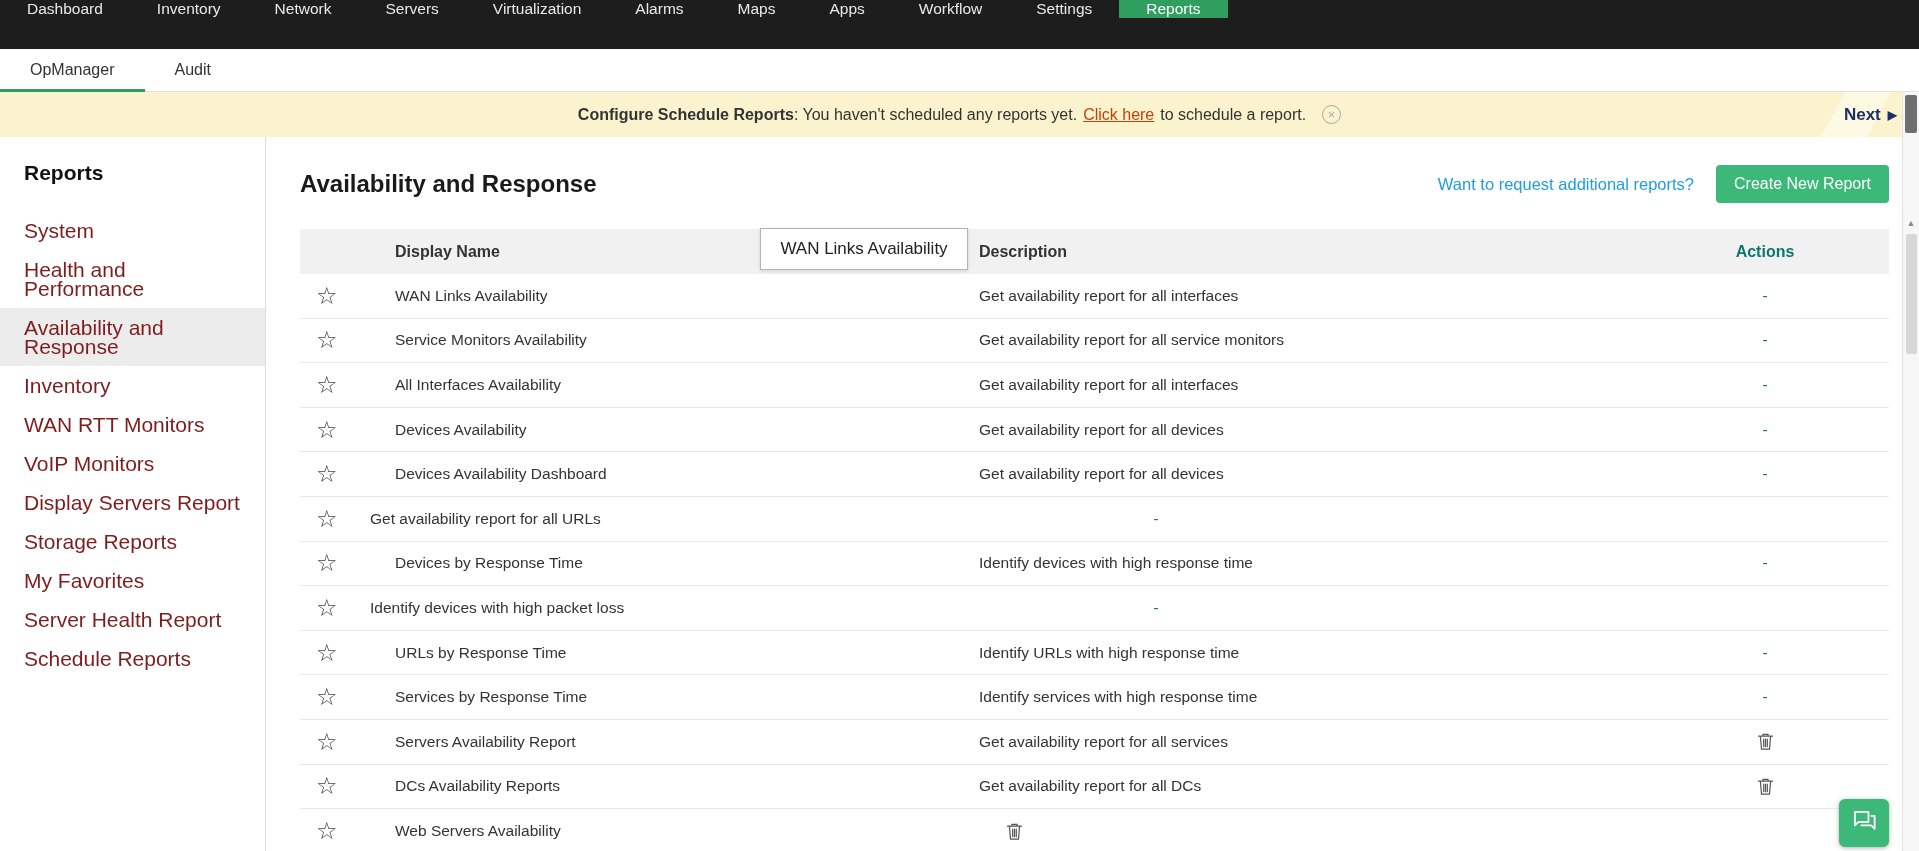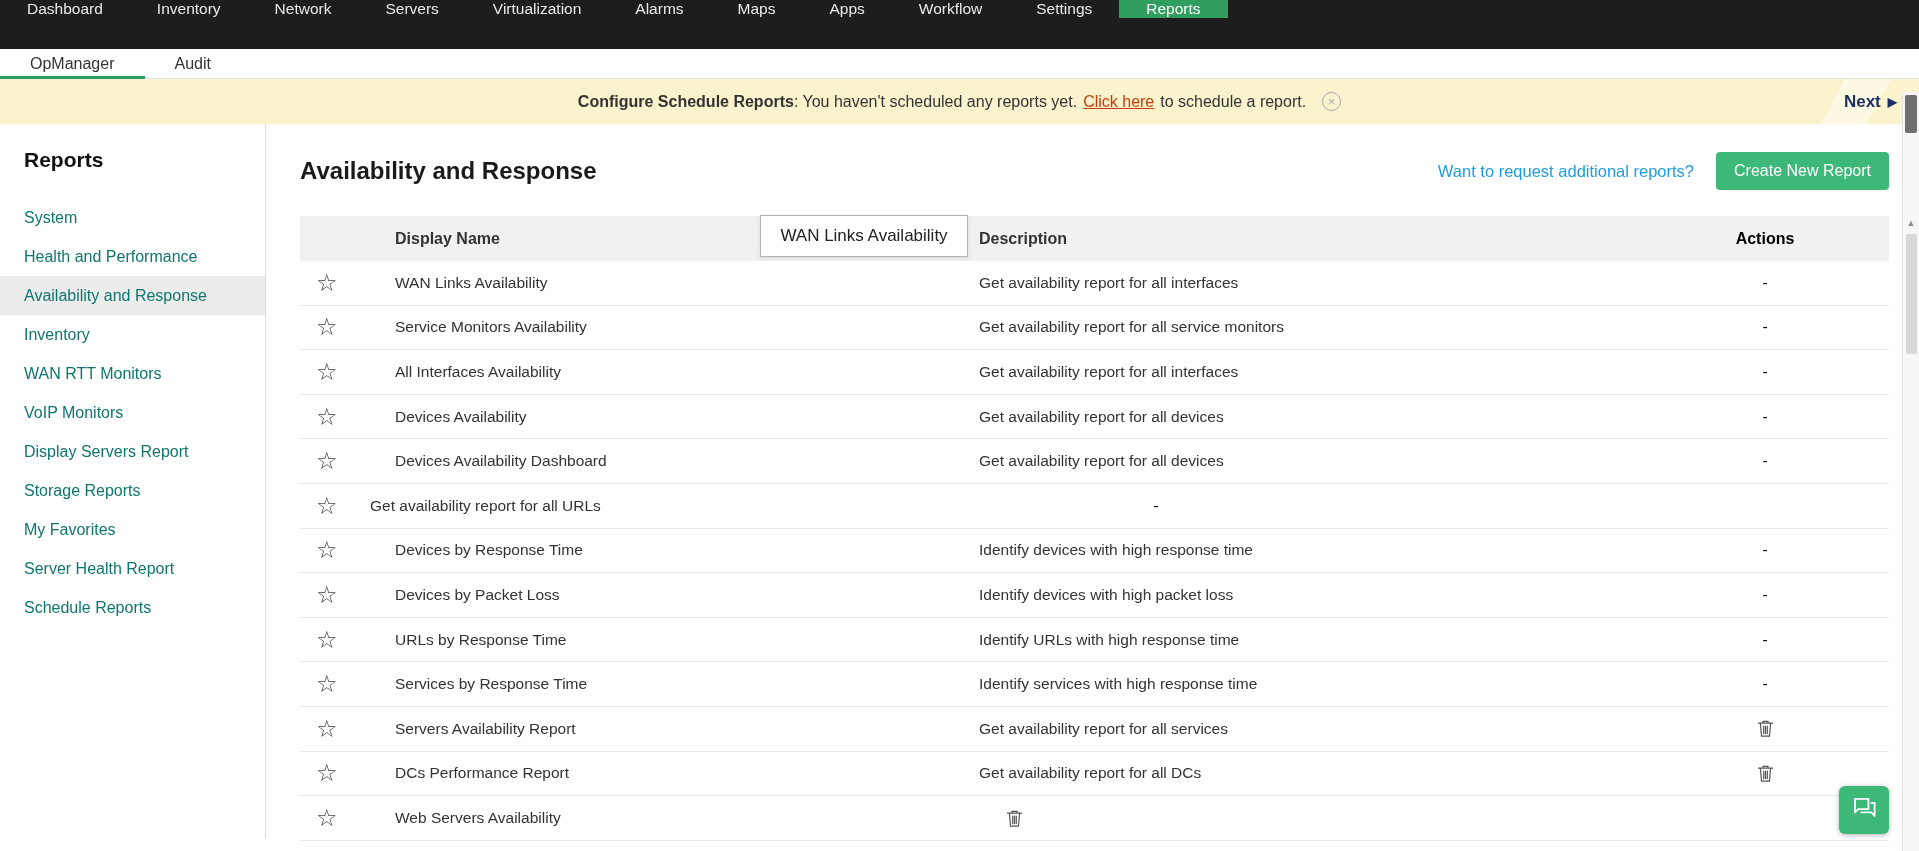--- a/index.html
+++ b/index.html
@@ -6,21 +6,21 @@
   html,body { width:1919px; height:851px; overflow:hidden; background:#fff;
     font-family:"Liberation Sans", sans-serif; color:#333; }
 
   
   .topnav { height:49px; background:#1d1d1d; display:flex; align-items:flex-start; }
   .nav-item { display:flex; align-items:center; padding:0 27px; color:#e9e9e9;
     font-size:15.5px; cursor:pointer; white-space:nowrap; }
   .nav-item.active { background:var(--green,#2f9e5f); color:#fff; }
 
   
-  .subtabs { height:30px; background:#fff; border-bottom:1px solid #e2e2e2; display:flex; }
+  .subtabs { height:43px; background:#fff; border-bottom:1px solid #e2e2e2; display:flex; }
   .subtab { display:flex; align-items:center; padding:0 30px; font-size:16px;
     color:#333; position:relative; cursor:pointer; }
   .subtab.active::after { content:""; position:absolute; left:0; right:0; bottom:-1px;
     height:3px; background:var(--green,#2f9e5f); }
 
   
   .banner { height:45px; background:var(--banner,#faf3cd); position:relative;
     display:flex; align-items:center; justify-content:center; overflow:hidden; }
   .banner-center { font-size:16px; color:#333; display:flex; align-items:center; }
   .b-bold { font-weight:bold; }
@@ -31,21 +31,21 @@
   .banner-stripe { position:absolute; right:40px; top:0; bottom:0; width:46px;
     background:#fdf9e2; transform:skewX(-28deg); }
   .next { position:absolute; right:22px; top:0; bottom:0; display:flex; align-items:center;
     gap:7px; font-size:17px; font-weight:bold; color:var(--navy,#1b3163); cursor:pointer; }
   .next-arrow { font-size:12px; }
 
   
   .main { display:flex; height:714px; position:relative; }
   .sidebar { width:266px; border-right:1px solid #ddd; padding-top:24px; flex:none; }
   .sidebar-title { font-size:21px; font-weight:bold; color:#111; padding:0 24px; margin-bottom:26px; }
-  .side-item { font-size:16px; color:#0f766e; padding:10px 24px; cursor:pointer; line-height:19px; }
+  .side-item { font-size:21px; color:#7f1d1d; padding:10px 24px; cursor:pointer; line-height:19px; }
   .side-item.active { background:#ececec; }
 
   .content { flex:1; position:relative; padding:28px 30px 0 34px; }
   .content-header { display:flex; align-items:center; justify-content:space-between;
     margin-bottom:26px; }
   .page-title { font-size:24px; font-weight:bold; color:#1a1a1a; }
   .right-controls { display:flex; align-items:center; gap:22px; }
   .request-link { color:var(--blue,#1e9de0); font-size:16.5px; cursor:pointer; }
   .create-btn { background:var(--btn-green,#3cb878); color:#fff; border:none; border-radius:4px;
     font-size:16px; padding:10px 18px; cursor:pointer; font-family:inherit; }
@@ -54,21 +54,21 @@
   .rtable { width:1589px; }
   .thead { display:flex; align-items:center; background:#f1f1f1; height:45px;
     font-weight:bold; font-size:16px; color:#333; }
   .trow { display:flex; align-items:center; height:44.6px; border-bottom:1px solid #e8e8e8;
     font-size:15.5px; background:#fff; }
   .cell { flex:none; }
   .c-star { width:70px; padding-left:16px; }
   .star { font-size:24px; color:#444; cursor:pointer; line-height:1; }
   .c-name { width:609px; padding-left:25px; }
   .c-desc { width:751px; }
-  .c-act { width:70px; text-align:center; color:#000000; }
+  .c-act { width:70px; text-align:center; color:#0f766e; }
   .c-act svg { vertical-align:middle; cursor:pointer; }
 
   
   .drag-ghost { position:absolute; left:494px; top:91px; width:208px; height:42px;
     background:#fff; border:1px solid #b3b3b3; box-shadow:0 1px 4px rgba(0,0,0,.12);
     display:flex; align-items:center; justify-content:center; font-size:17px; color:#222;
     z-index:5; }
 
   
   .scrollbar { position:absolute; right:0; top:92px; bottom:0; width:17px;
@@ -197,21 +197,20 @@
             <div class="cell c-act">-</div>
           </div>
           <div class="trow">
             <div class="cell c-star"><span class="star">☆</span></div>
             <div class="cell c-name">Devices by Response Time</div>
             <div class="cell c-desc">Identify devices with high response time</div>
             <div class="cell c-act">-</div>
           </div>
           <div class="trow">
             <div class="cell c-star"><span class="star">☆</span></div>
-            <div class="cell c-name">Devices by Packet Loss</div>
             <div class="cell c-desc">Identify devices with high packet loss</div>
             <div class="cell c-act">-</div>
           </div>
           <div class="trow">
             <div class="cell c-star"><span class="star">☆</span></div>
             <div class="cell c-name">URLs by Response Time</div>
             <div class="cell c-desc">Identify URLs with high response time</div>
             <div class="cell c-act">-</div>
           </div>
           <div class="trow">
@@ -223,21 +222,21 @@
           <div class="trow">
             <div class="cell c-star"><span class="star">☆</span></div>
             <div class="cell c-name">Servers Availability Report</div>
             <div class="cell c-desc">Get availability report for all services</div>
             <div class="cell c-act"><svg width="17" height="19" viewBox="0 0 17 19">
                 <path d="M1.5 4.2h14M6 4.2V2.4h5v1.8M3.4 4.2l1.1 13h8l1.1-13M6.7 7.2v7.5M8.5 7.2v7.5M10.3 7.2v7.5" fill="none" stroke="#555" stroke-width="1.2" stroke-linecap="round"></path>
               </svg></div>
           </div>
           <div class="trow">
             <div class="cell c-star"><span class="star">☆</span></div>
-            <div class="cell c-name">DCs Performance Report</div>
+            <div class="cell c-name">DCs Availability Reports</div>
             <div class="cell c-desc">Get availability report for all DCs</div>
             <div class="cell c-act"><svg width="17" height="19" viewBox="0 0 17 19">
                 <path d="M1.5 4.2h14M6 4.2V2.4h5v1.8M3.4 4.2l1.1 13h8l1.1-13M6.7 7.2v7.5M8.5 7.2v7.5M10.3 7.2v7.5" fill="none" stroke="#555" stroke-width="1.2" stroke-linecap="round"></path>
               </svg></div>
           </div>
           <div class="trow">
             <div class="cell c-star"><span class="star">☆</span></div>
             <div class="cell c-name">Web Servers Availability</div>
             <div class="cell c-act"><svg width="17" height="19" viewBox="0 0 17 19">
                 <path d="M1.5 4.2h14M6 4.2V2.4h5v1.8M3.4 4.2l1.1 13h8l1.1-13M6.7 7.2v7.5M8.5 7.2v7.5M10.3 7.2v7.5" fill="none" stroke="#555" stroke-width="1.2" stroke-linecap="round"></path>

